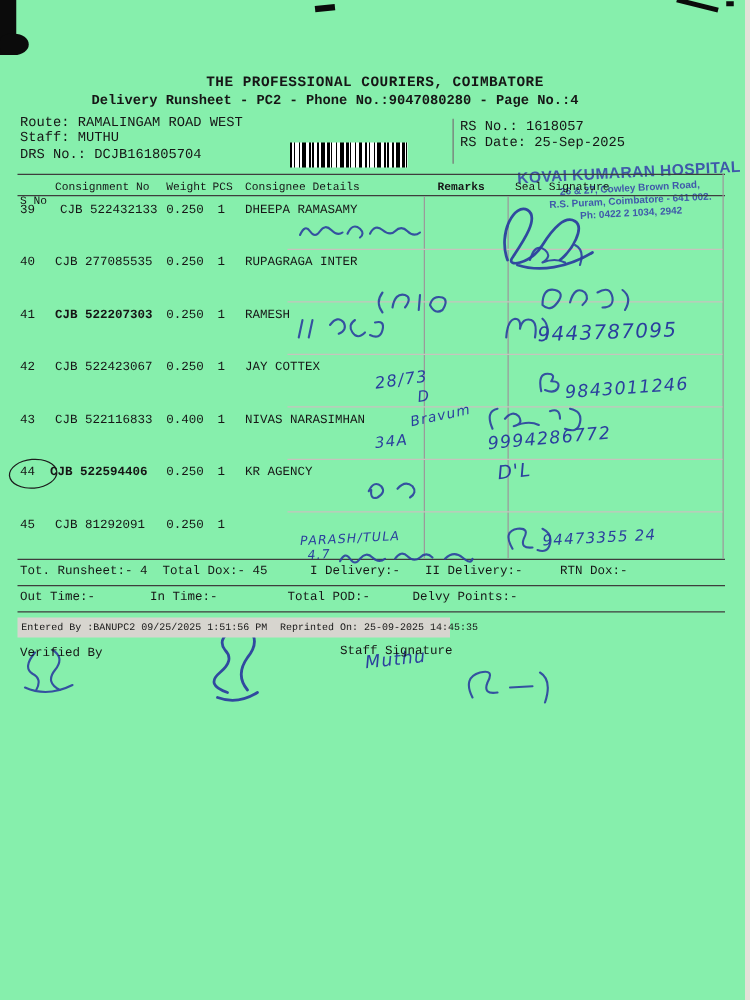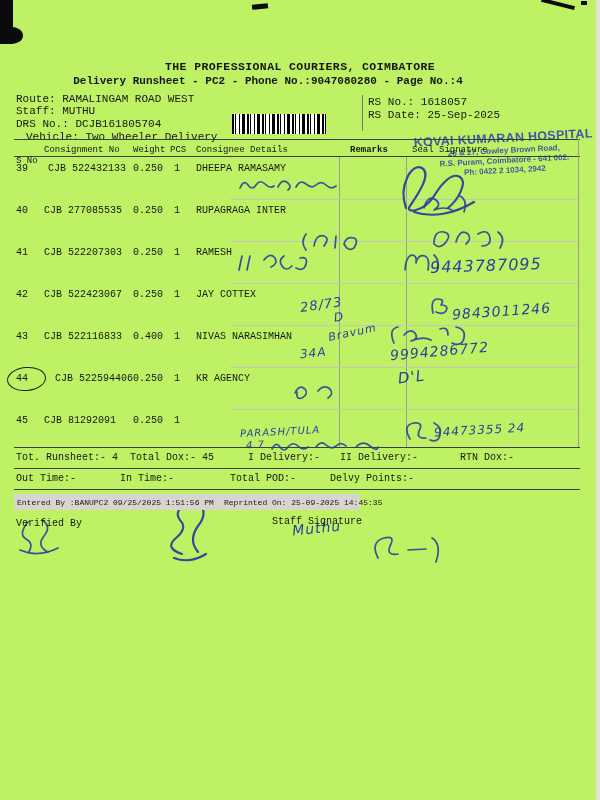--- a/index.html
+++ b/index.html
@@ -1,17 +1,17 @@
 <!DOCTYPE html>
 <html><head>
 <meta charset="utf-8">
 <style>
   html,body{margin:0;padding:0;}
   body{width:600px;height:800px;background:#e9e7e1;}
-  .page{position:relative;width:600px;height:800px;background:#bef264;overflow:hidden;
+  .page{position:relative;width:600px;height:800px;background:#86efac;overflow:hidden;
         font-family:"Liberation Mono","DejaVu Sans Mono",monospace;color:#161616;}
   .abs{position:absolute;white-space:nowrap;}
   .b{font-weight:bold;}
   .rule{position:absolute;height:1px;background:#3d3d3d;}
   .vline{position:absolute;width:1px;background:#9a9a9a;}
   .rsep{position:absolute;height:1px;background:#c6c4bd;}
   .artifact{position:absolute;background:#0b0b0b;}
   .edge{position:absolute;background:#e4e1d8;}
   .hand{position:absolute;white-space:nowrap;font-family:"DejaVu Sans",sans-serif;
         font-style:italic;letter-spacing:1px;color:#2b3f9e;}
@@ -46,21 +46,20 @@
   <div class="artifact" style="left:541px;top:2px;width:34px;height:4px;transform:rotate(14deg);"></div>
   <div class="artifact" style="left:581px;top:1px;width:6px;height:4px;"></div>
   <div class="edge" style="left:596px;top:0;width:4px;height:800px;"></div>
 
   <div class="abs b" style="left:0;top:60px;width:600px;text-align:center;font-size:11.5px;letter-spacing:.4px;">THE PROFESSIONAL COURIERS, COIMBATORE</div>
   <div class="abs b" style="left:0;top:75px;width:536px;text-align:center;font-size:11px;">Delivery Runsheet - PC2 - Phone No.:9047080280 - Page No.:4</div>
 
   <div class="abs t11" style="left:16px;top:93px;"><span>Route: </span><span>RAMALINGAM ROAD WEST</span></div>
   <div class="abs t11" style="left:16px;top:105px;"><span>Staff: </span><span>MUTHU</span></div>
   <div class="abs t11" style="left:16px;top:118px;"><span>DRS No.: </span><span>DCJB161805704</span></div>
-  <div class="abs t11" style="left:26px;top:131px;"><span>Vehicle: </span><span>Two Wheeler Delivery</span></div>
 
   <div class="vline" style="left:362px;top:95px;height:36px;background:#777;"></div>
   <div class="abs t11" style="left:368px;top:96px;"><span>RS No.: </span><span>1618057</span></div>
   <div class="abs t11" style="left:368px;top:109px;"><span>RS Date: </span><span>25-Sep-2025</span></div>
 
   <div class="barcode"></div>
 
   <div class="stamp">
     <div class="n">KOVAI KUMARAN HOSPITAL</div>
     <div class="a">26 &amp; 27, Cowley Brown Road,</div>
@@ -99,42 +98,42 @@
       </div>
       <div class="trow" style="top: 205px;">
         <span class="cell" style="left: 16px;">40</span>
         <span class="cell" style="left: 44px;">CJB 277085535</span>
         <span class="cell" style="left: 133px;">0.250</span>
         <span class="cell" style="left: 174px;">1</span>
         <span class="cell" style="left: 196px;">RUPAGRAGA INTER</span>
       </div>
       <div class="trow" style="top: 247px;">
         <span class="cell" style="left: 16px;">41</span>
-        <span class="cell" style="left: 44px;">CJB 522207303</span>
+        <span class="cell" style="left: 44px; font-weight: bold;">CJB 522207303</span>
         <span class="cell" style="left: 133px;">0.250</span>
         <span class="cell" style="left: 174px;">1</span>
         <span class="cell" style="left: 196px;">RAMESH</span>
       </div>
       <div class="trow" style="top: 289px;">
         <span class="cell" style="left: 16px;">42</span>
         <span class="cell" style="left: 44px;">CJB 522423067</span>
         <span class="cell" style="left: 133px;">0.250</span>
         <span class="cell" style="left: 174px;">1</span>
         <span class="cell" style="left: 196px;">JAY COTTEX</span>
       </div>
       <div class="trow" style="top: 331px;">
         <span class="cell" style="left: 16px;">43</span>
         <span class="cell" style="left: 44px;">CJB 522116833</span>
         <span class="cell" style="left: 133px;">0.400</span>
         <span class="cell" style="left: 174px;">1</span>
         <span class="cell" style="left: 196px;">NIVAS NARASIMHAN</span>
       </div>
       <div class="trow" style="top: 373px;">
         <span class="cell" style="left: 16px;">44</span>
-        <span class="cell" style="left: 55px;">CJB 522594406</span>
+        <span class="cell" style="left: 40px; font-weight: bold;">CJB 522594406</span>
         <span class="cell" style="left: 133px;">0.250</span>
         <span class="cell" style="left: 174px;">1</span>
         <span class="cell" style="left: 196px;">KR AGENCY</span>
         <div class="circle44"></div>
       </div>
       <div class="trow" style="top: 415px;">
         <span class="cell" style="left: 16px;">45</span>
         <span class="cell" style="left: 44px;">CJB 81292091</span>
         <span class="cell" style="left: 133px;">0.250</span>
         <span class="cell" style="left: 174px;">1</span>
@@ -200,21 +199,21 @@
       <path d="M30 4 Q10 14 18 24 Q26 32 14 42 Q2 52 20 58 M38 8 Q46 18 36 30 Q26 44 36 56 M12 62 Q28 68 44 58"></path>
     </svg>
   <svg class="scrib" style="left:368px;top:532px;" width="78" height="36" viewBox="0 0 78 36">
       <path d="M10 26 Q2 10 16 6 Q28 3 22 14 Q18 24 30 22 M40 18 L58 17 M64 6 Q74 12 68 30"></path>
     </svg>
 
   <div class="abs t10" style="left:16px;top:452px;">Tot. Runsheet:- 4</div>
   <div class="abs t10" style="left:130px;top:452px;">Total Dox:- 45</div>
   <div class="abs t10" style="left:248px;top:452px;">I Delivery:-</div>
   <div class="abs t10" style="left:340px;top:452px;">II Delivery:-</div>
-  <div class="abs t10" style="left:460px;top:452px;">RTN Dox:-</div>
+  <div class="abs t10" style="left:448px;top:452px;">RTN Dox:-</div>
 
   <div class="rule" style="left:14px;top:468px;width:566px;"></div>
 
   <div class="abs t10" style="left:16px;top:473px;">Out Time:-</div>
   <div class="abs t10" style="left:120px;top:473px;">In Time:-</div>
   <div class="abs t10" style="left:230px;top:473px;">Total POD:-</div>
   <div class="abs t10" style="left:330px;top:473px;">Delvy Points:-</div>
 
   <div class="rule" style="left:14px;top:489px;width:566px;"></div>
 

